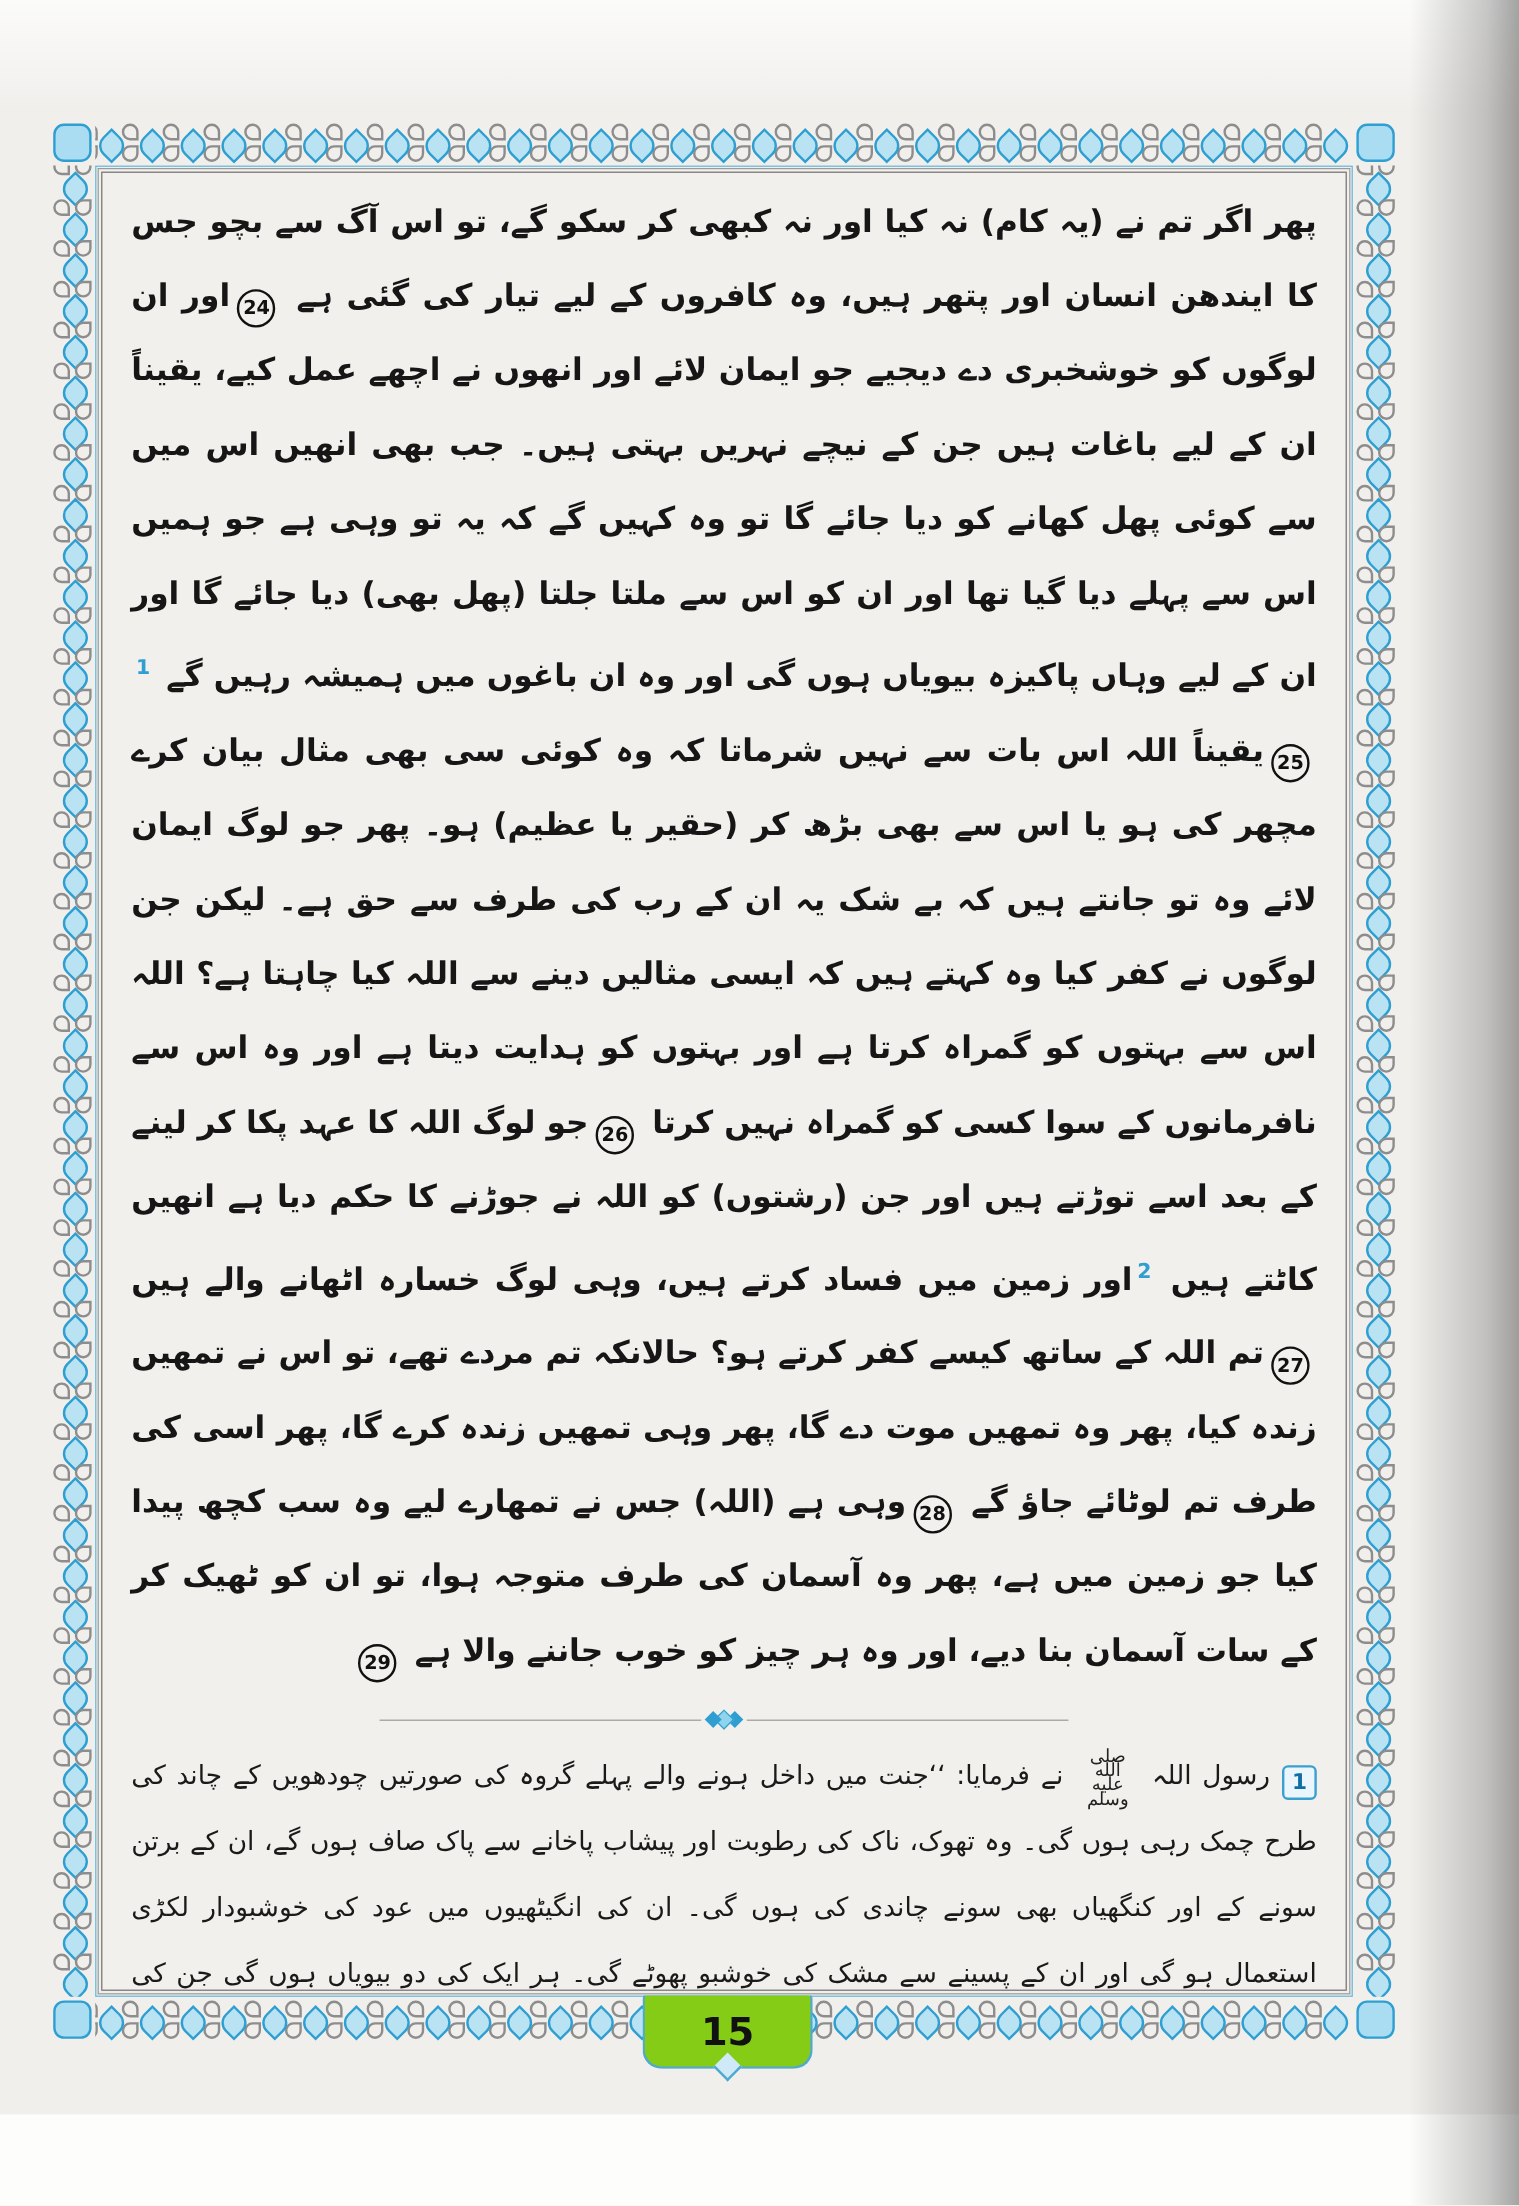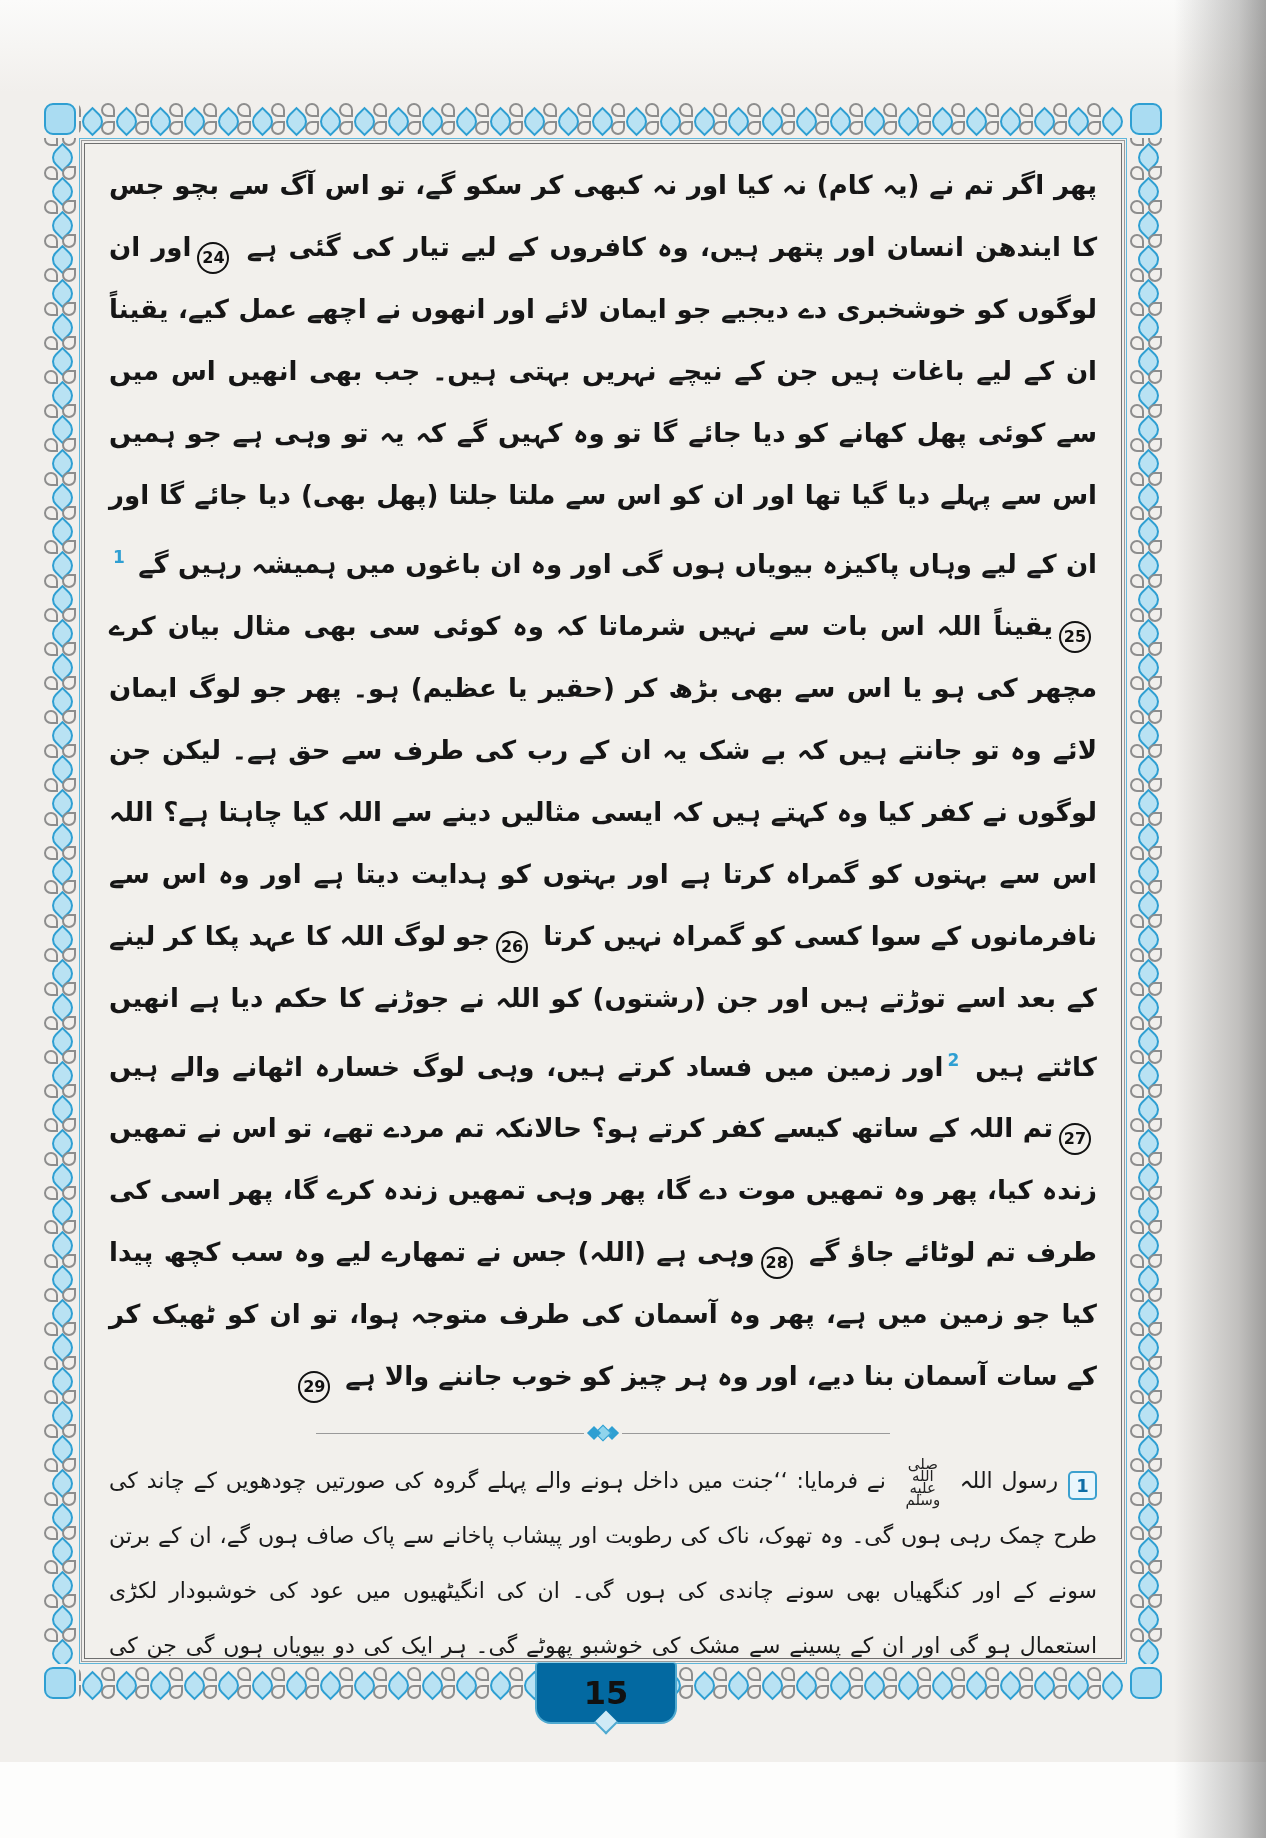--- a/index.html
+++ b/index.html
@@ -60,21 +60,21 @@
   .footnote{margin-bottom:8px;}
   .fnmark{display:inline-flex;align-items:center;justify-content:center;width:29px;height:29px;
         border:2px solid #3ba0cf;background:#eaf6fc;color:#0f6ea6;border-radius:5px;
         font-size:18px;font-weight:bold;vertical-align:-4px;margin-left:10px;direction:ltr;
         box-sizing:border-box;}
   .saw{display:inline-block;width:52px;font-size:15px;line-height:12px;text-align:center;
         vertical-align:middle;color:#222;margin:0 2px;}
 
   
   .pagenum{position:absolute;left:562px;top:1662px;width:142px;height:62px;z-index:5;
-        background:#0369a1;border:2px solid #4fa9d0;border-top:1.5px solid #8fd0ea;
+        background:#84cc16;border:2px solid #4fa9d0;border-top:1.5px solid #8fd0ea;
         border-radius:4px 4px 16px 16px;display:flex;align-items:center;justify-content:center;
         box-sizing:border-box;}
   .pagenum::after{content:'';position:absolute;left:50%;bottom:-9px;width:15px;height:15px;
         background:#cfeaf6;border:2px solid #4fa9d0;border-top:none;border-left:none;
         transform:translateX(-50%) rotate(45deg);}
   .pagenum span{font-size:32px;font-weight:bold;color:#111;direction:ltr;}
 </style>
 </head>
 <body>
 

